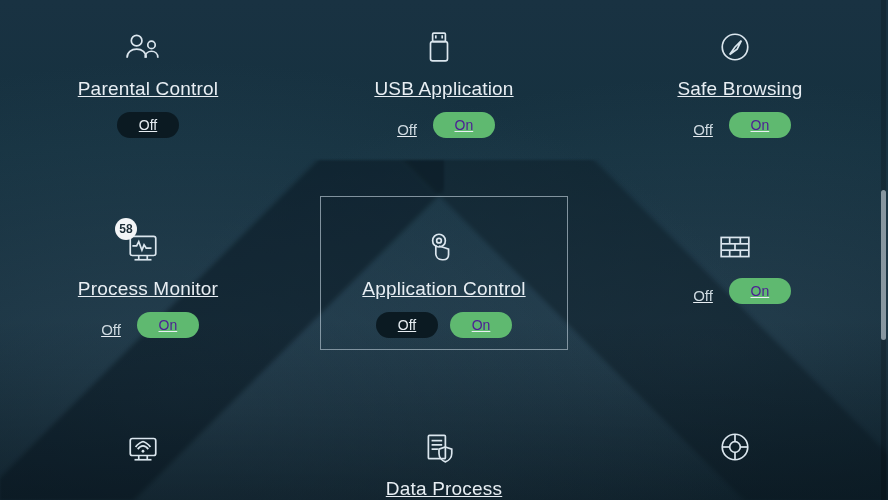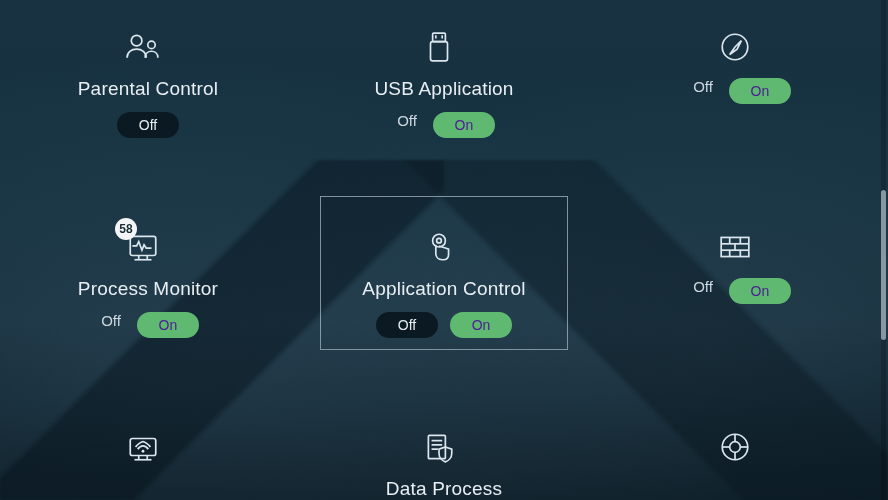--- a/index.html
+++ b/index.html
@@ -41,20 +41,21 @@
     z-index: 2;
   }
   .card {
     position: relative;
     display: flex;
     flex-direction: column;
     align-items: center;
     justify-content: flex-start;
     padding-top: 18px;
     height: 200px;
+    text-decoration: underline;
   }
   
   .sel-box {
     position: absolute;
     border: 1px solid rgba(220,235,245,0.55);
     pointer-events: none;
   }
 
   .icon-wrap {
     width: 50px; height: 42px;
@@ -76,21 +77,21 @@
   }
   .title {
     font-size: 19px;
     font-weight: 400;
     letter-spacing: 0.2px;
     margin-bottom: 12px;
     color: #e8eef3;
   }
   .toggle-row {
     display: flex;
-    align-items: flex-start;
+    align-items: flex-end;
     justify-content: center;
     gap: 12px;
   }
   .pill {
     min-width: 62px;
     height: 26px;
     border-radius: 13px;
     display: flex;
     align-items: center;
     justify-content: center;
@@ -157,20 +158,21 @@
         <div class="label-plain">Off</div>
         <div class="pill on-active">On</div>
       </div>
     </div>
     <div class="card">
       <div class="icon-wrap">
         <svg width="40" height="34" viewBox="0 0 36 32">
           <use href="#ic-compass"></use>
         </svg>
       </div>
+      <div class="title">Safe Browsing</div>
       <div class="toggle-row">
         <div class="label-plain">Off</div>
         <div class="pill on-active">On</div>
       </div>
     </div>
     <div class="card">
       <div class="icon-wrap">
         <svg width="40" height="34" viewBox="0 0 36 32">
           <use href="#ic-heartbeat"></use>
         </svg>

